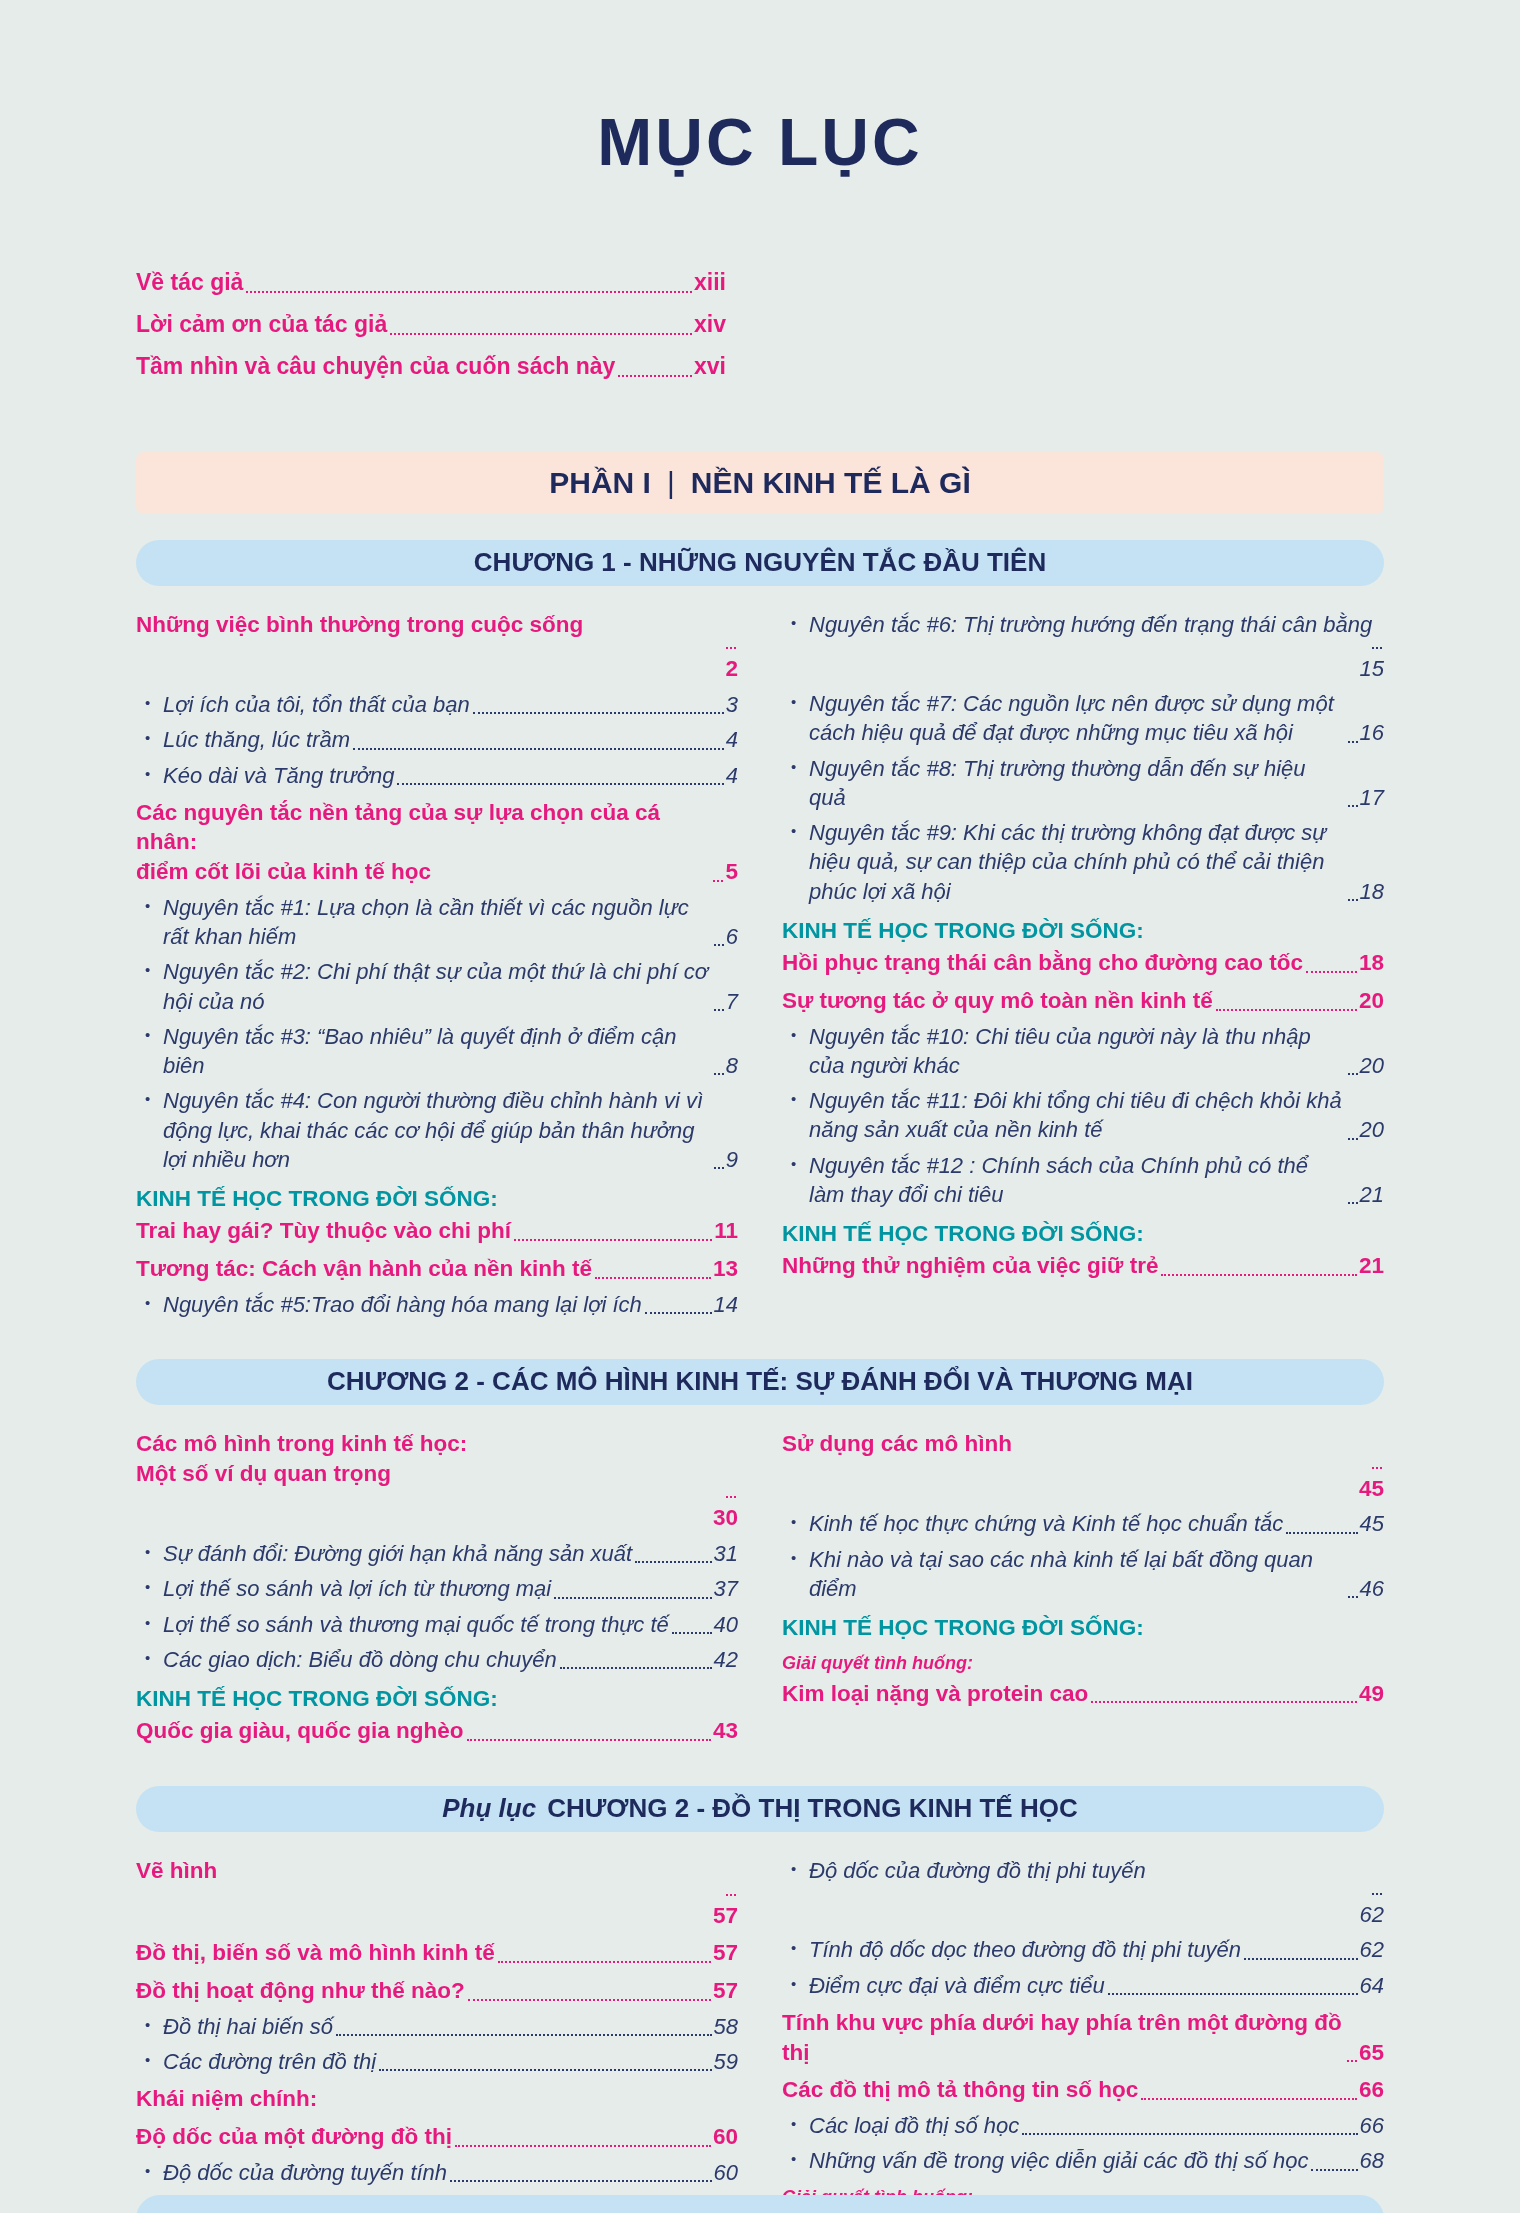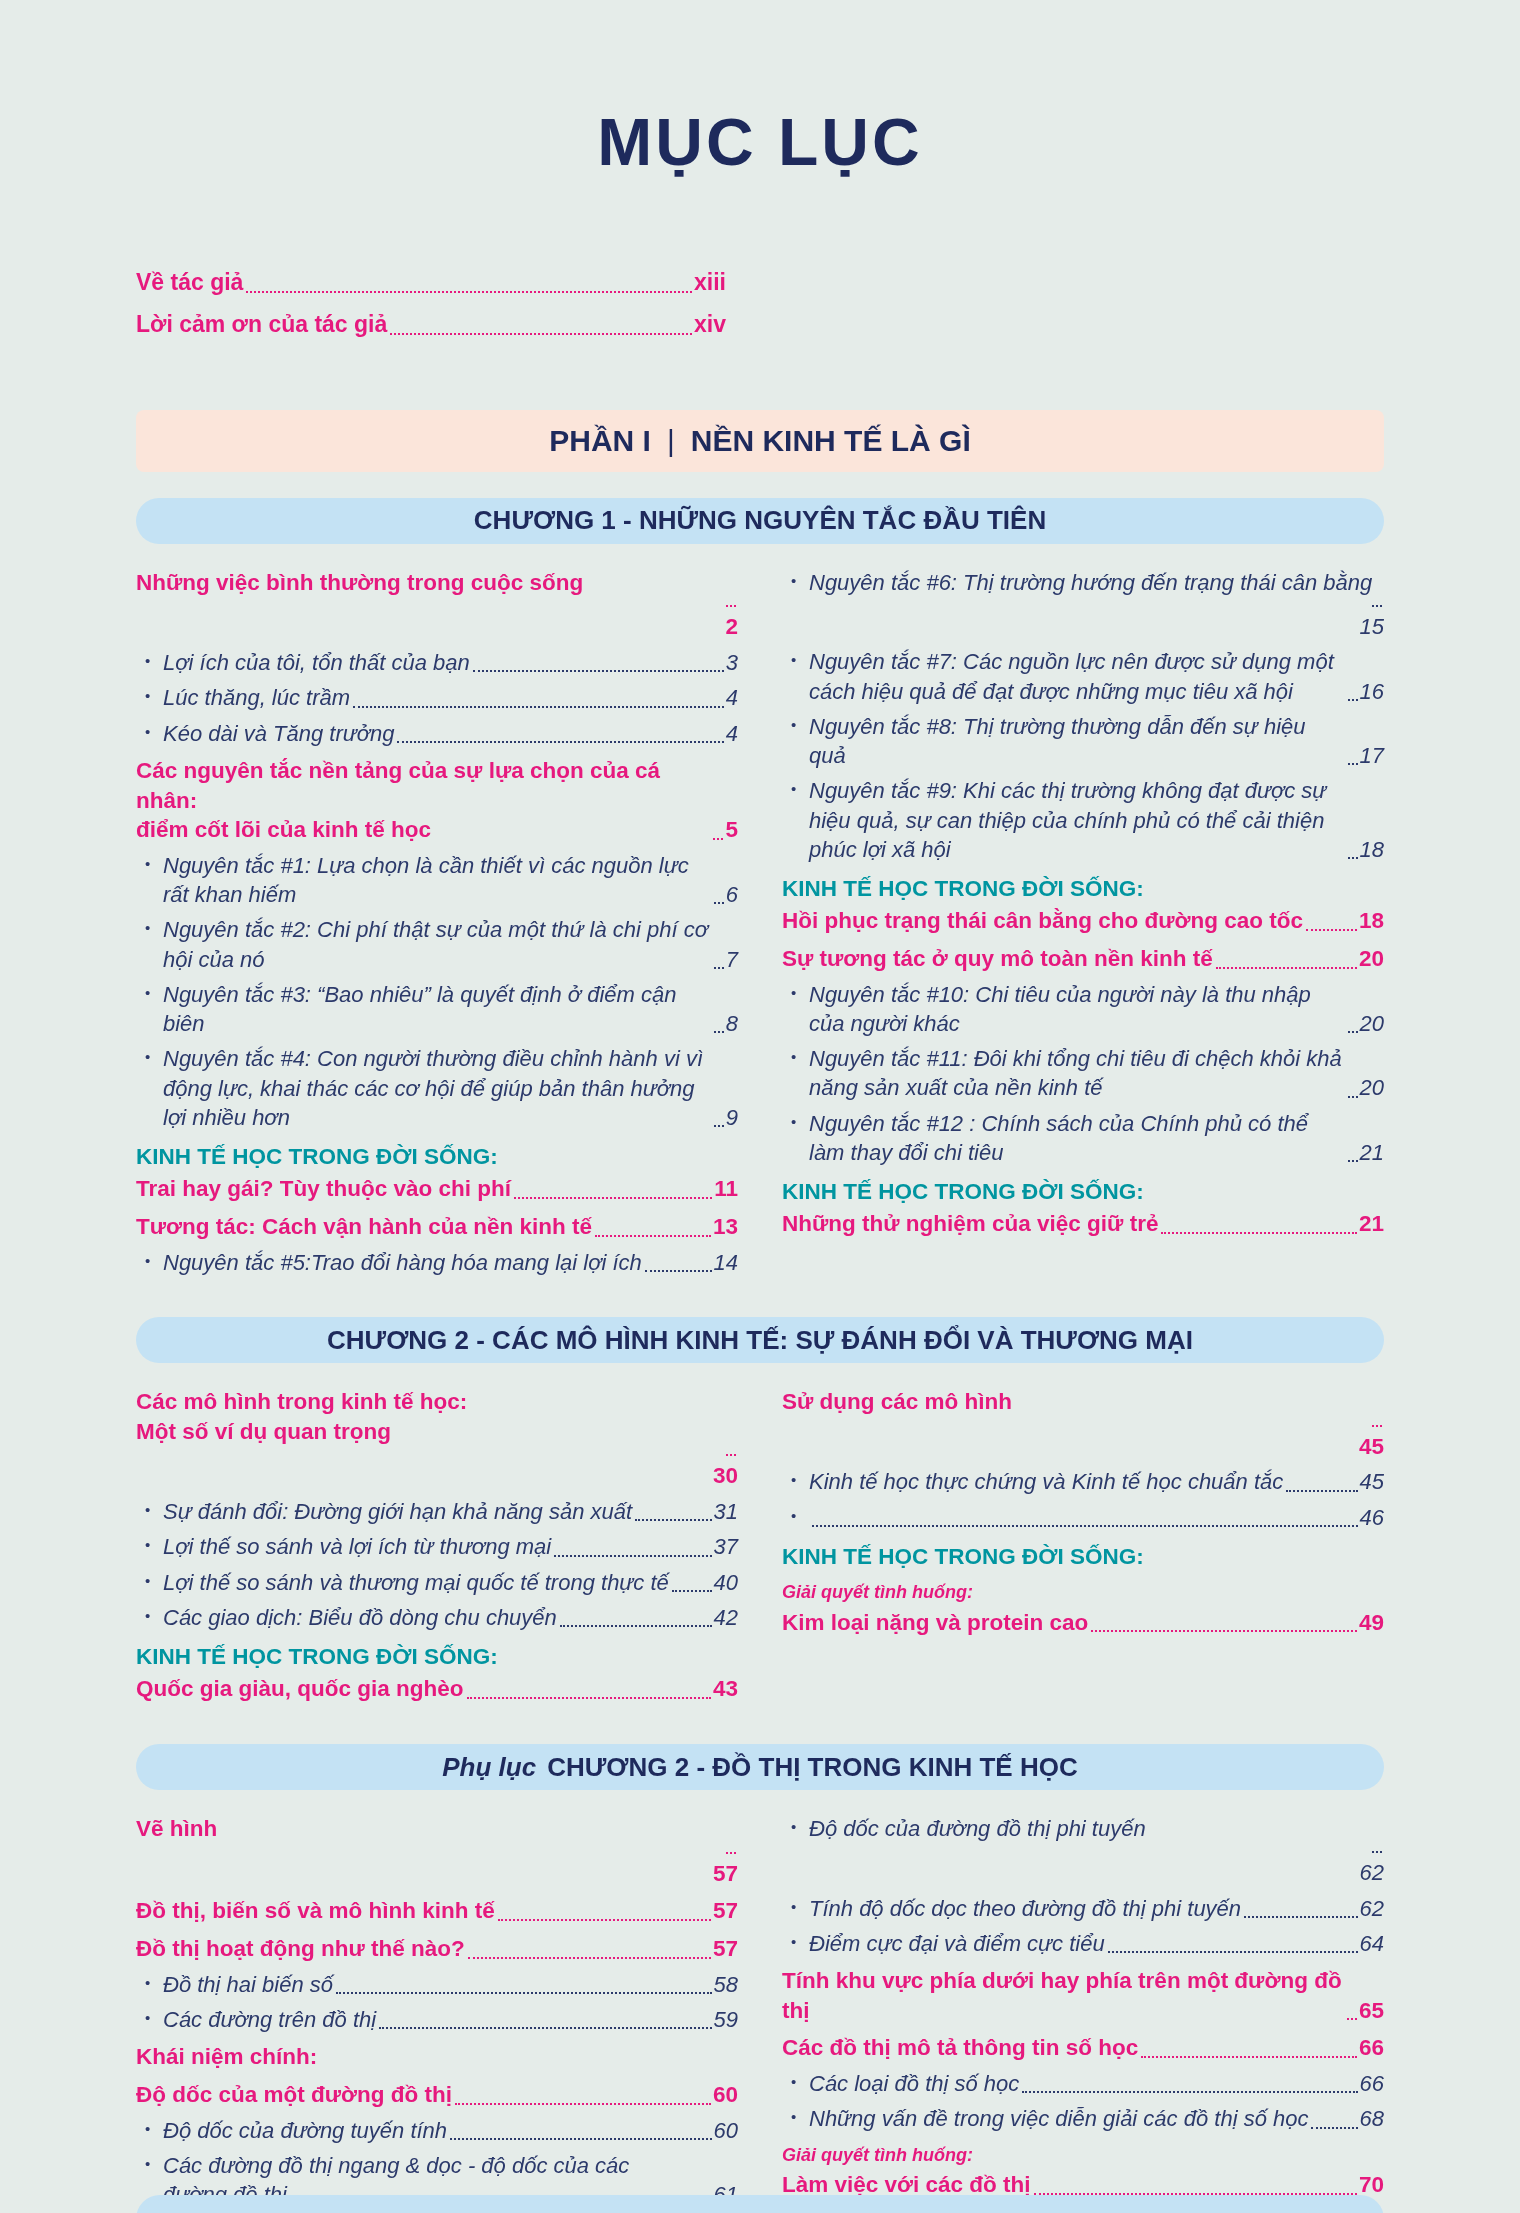--- a/index.html
+++ b/index.html
@@ -104,20 +104,25 @@
       <div class="entry front">
         <span class="t">Về tác giả</span>
         <span class="leader"></span>
         <span class="pg">xiii</span>
       </div>
       <div class="entry front">
         <span class="t">Lời cảm ơn của tác giả</span>
         <span class="leader"></span>
         <span class="pg">xiv</span>
       </div>
+      <div class="entry front">
+        <span class="t">Tầm nhìn và câu chuyện của cuốn sách này</span>
+        <span class="leader"></span>
+        <span class="pg">xvi</span>
+      </div>
     </section>
 
   <div class="part-band">
     <span class="part-number">PHẦN I</span>
     <span class="part-divider">|</span>
     <span class="part-title">NỀN KINH TẾ LÀ GÌ</span>
   </div>
 
   <div class="chapter-band">
     <span>CHƯƠNG 1 - NHỮNG NGUYÊN TẮC ĐẦU TIÊN</span>
@@ -315,20 +320,21 @@
           <span class="pg">45</span>
         </div>
         <div class="entry bullet">
           <span class="bullet-dot">•</span>
           <span class="t">Kinh tế học thực chứng và Kinh tế học chuẩn tắc</span>
           <span class="leader"></span>
           <span class="pg">45</span>
         </div>
         <div class="entry bullet">
           <span class="bullet-dot">•</span>
+          <span class="t">Khi nào và tại sao các nhà kinh tế lại bất đồng quan điểm</span>
           <span class="leader"></span>
           <span class="pg">46</span>
         </div>
         <div class="entry label-teal">
           <span class="t">KINH TẾ HỌC TRONG ĐỜI SỐNG:</span>
         </div>
         <div class="entry label-pink">
           <span class="t">Giải quyết tình huống:</span>
         </div>
         <div class="entry pink">

